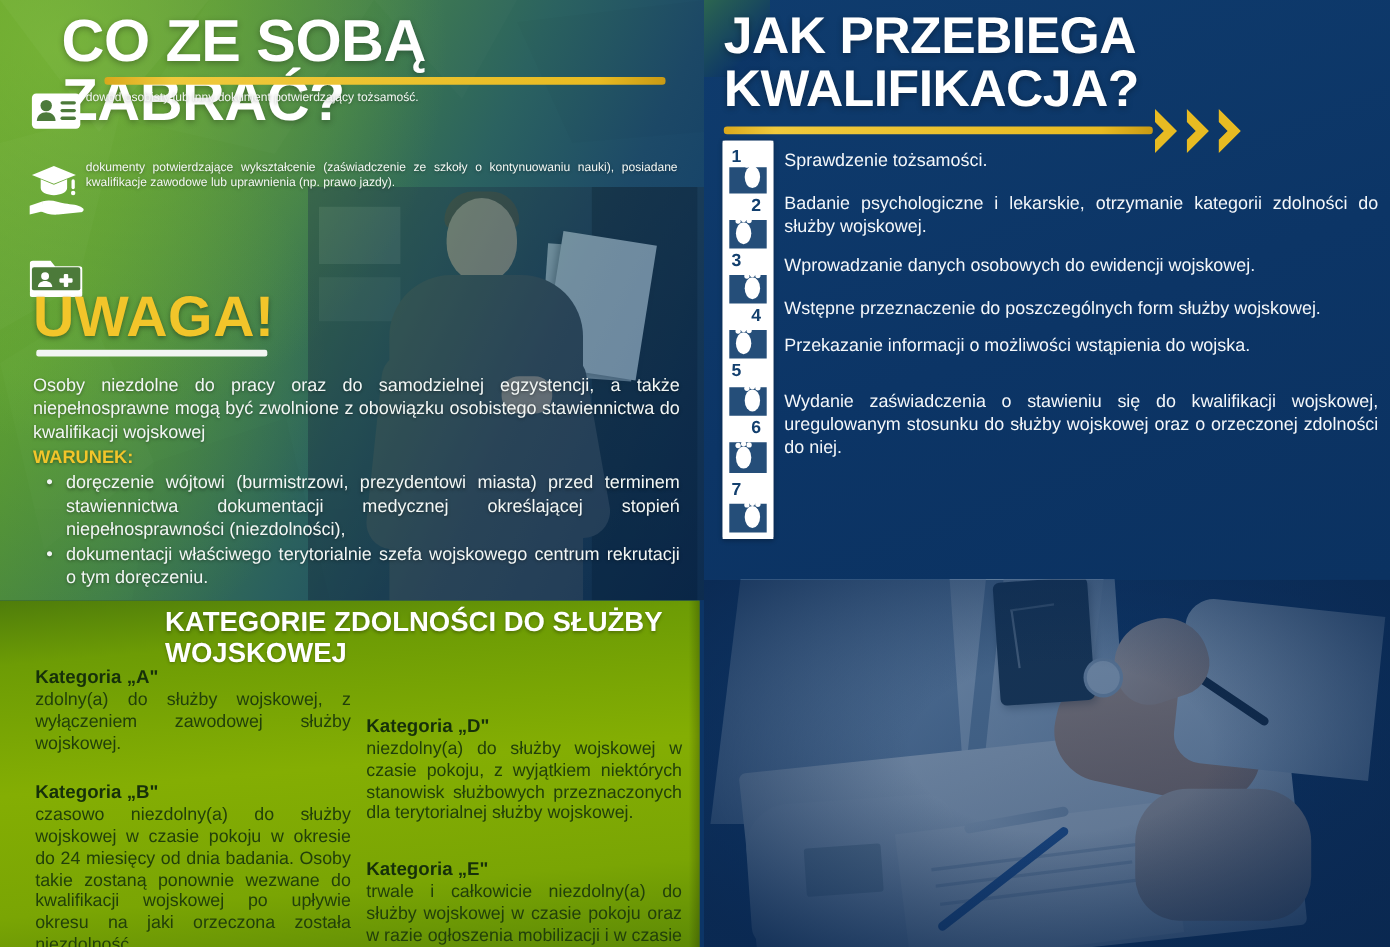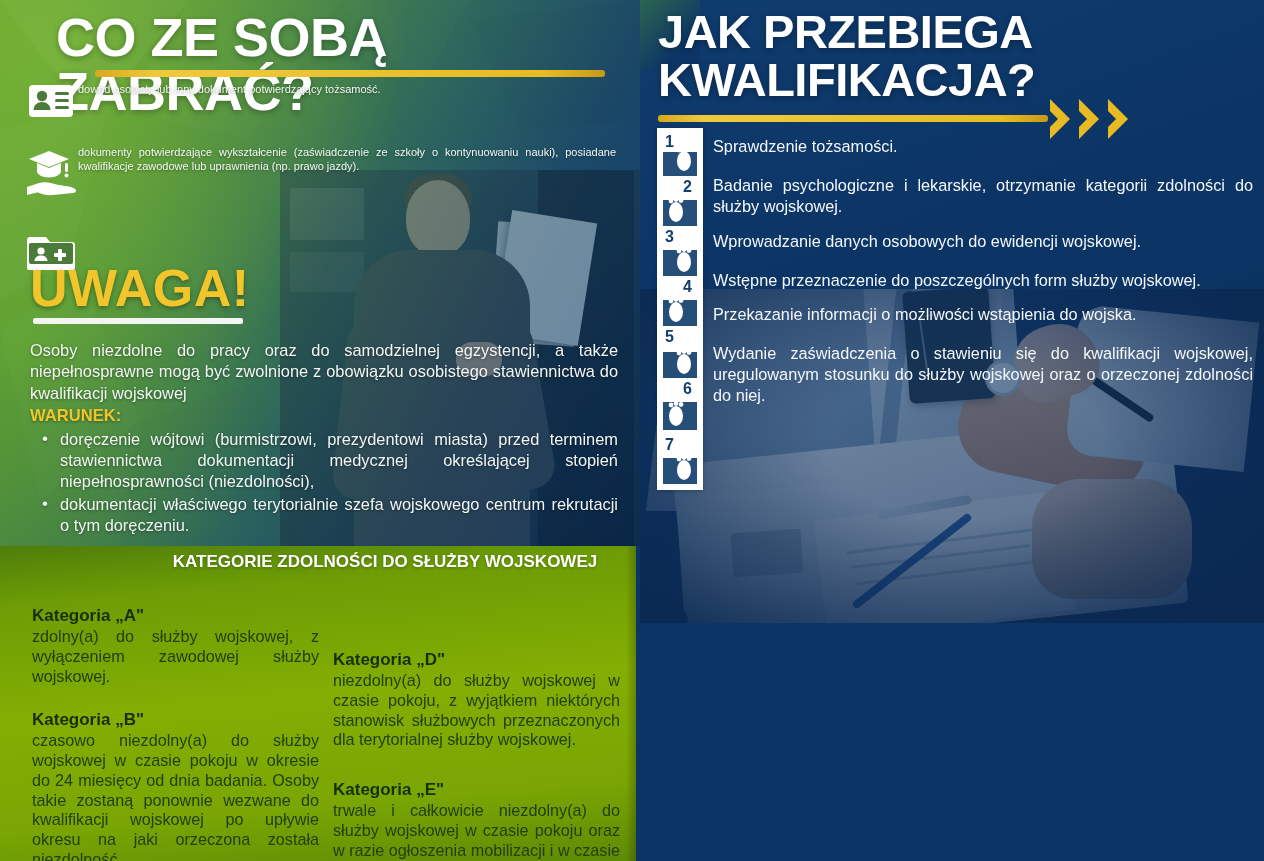--- a/index.html
+++ b/index.html
@@ -33,21 +33,21 @@
   .pm-armL{position:absolute;left:60px;top:150px;width:50px;height:180px;border-radius:24px;background:#3c3c40;transform:rotate(6deg);}
   .pm-armR{position:absolute;left:214px;top:150px;width:50px;height:170px;border-radius:24px;background:#3c3c40;transform:rotate(-10deg);}
   .pm-paper{position:absolute;left:222px;top:46px;width:86px;height:124px;background:#eef1f3;transform:rotate(9deg);box-shadow:-3px 4px 7px rgba(0,0,0,.35);}
   .pm-paper2{position:absolute;left:214px;top:54px;width:84px;height:120px;background:#dfe4e8;transform:rotate(4deg);}
   .pm-hand{position:absolute;left:176px;top:172px;width:46px;height:34px;border-radius:16px;background:#caa288;}
   .pm-shelf{position:absolute;left:10px;top:18px;width:74px;height:52px;background:rgba(255,255,255,.16);}
   .pm-shelf2{position:absolute;left:10px;top:82px;width:74px;height:40px;background:rgba(255,255,255,.10);}
 
   
   .panel-right{
-    position:absolute; left:640px; top:0; width:624px; height:623px;
+    position:absolute; left:640px; top:0; width:624px; height:861px;
     background:linear-gradient(160deg,#0f3c6e 0%,#0c3566 38%,#0a2f5c 100%);
     overflow:hidden;
   }
   .panel-right::before{
     content:""; position:absolute; left:0; top:0; width:60px; height:70px;
     background:linear-gradient(135deg,#2f6a4c,#0c3566 70%); opacity:.9;
   }
 
   
   .photo-bp{
@@ -119,21 +119,21 @@
   .steps-wrap{ position:absolute; left:17px; top:128px; width:596px; }
   .step-strip{
     position:absolute; left:0; top:0; width:46px; height:362px;
     background:#fefefe; border-radius:2px;
     box-shadow:0 1px 4px rgba(0,0,0,.25);
   }
   .step-list{ position:absolute; left:56px; top:8px; width:540px; }
   .step-item{ color:#f4f7fa; font-size:16.3px; line-height:1.3; text-align:justify; margin-bottom:16px; }
 
   
-  #cats-title{ position:absolute; right:16px; top:6px; width:470px; text-align:center; color:#fff; font-size:17px; font-weight:700; line-height:1.12; text-shadow:0 1px 3px rgba(0,0,0,.28);}
+  #cats-title{ position:absolute; right:16px; top:6px; width:470px; text-align:left; color:#fff; font-size:25px; font-weight:700; line-height:1.12; text-shadow:0 1px 3px rgba(0,0,0,.28);}
   .cat-col{ position:absolute; width:287px; color:#1d3505; }
   #cat-col-left{ left:32px; top:60px; }
   #cat-col-right{ left:333px; top:104px; }
   .cat-block{ margin-bottom:17px; }
   .cat-h{ font-size:17px; font-weight:700; color:#16300a; margin-bottom:1px; }
   .cat-p{ font-size:16.2px; line-height:1.22; color:#22400a; text-align:justify; }
 
   svg{ display:block; }
 </style>
 </head>
@@ -327,21 +327,21 @@
         </g>
         <rect x="0" y="0" width="46" height="362" fill="none" stroke="#ffffff" stroke-width="4"></rect>
       </svg>
     </div>
 
     <div class="step-list">
       <div class="step-item" style="margin-bottom:18px;">Sprawdzenie tożsamości.</div>
       <div class="step-item" style="margin-bottom:13px;">Badanie psychologiczne i lekarskie, otrzymanie kategorii zdolności do służby wojskowej.</div>
       <div class="step-item" style="margin-bottom:18px;">Wprowadzanie danych osobowych do ewidencji wojskowej.</div>
       <div class="step-item" style="margin-bottom:13px;">Wstępne przeznaczenie do poszczególnych form służby wojskowej.</div>
-      <div class="step-item" style="margin-bottom:18px;">Przekazanie informacji o możliwości wstąpienia do wojska.</div>
+      <div class="step-item" style="margin-bottom:30px;">Przekazanie informacji o możliwości wstąpienia do wojska.</div>
       <div class="step-item" style="margin-bottom:0;">Wydanie zaświadczenia o stawieniu się do kwalifikacji wojskowej, uregulowanym stosunku do służby wojskowej oraz o orzeczonej zdolności do niej.</div>
     </div>
   </div>
 
   <div class="panel-cats">
     <div id="cats-title">KATEGORIE ZDOLNOŚCI DO SŁUŻBY WOJSKOWEJ</div>
 
     <div class="cat-col" id="cat-col-left">
       <div class="cat-block">
         <div class="cat-h">Kategoria „A"</div>

